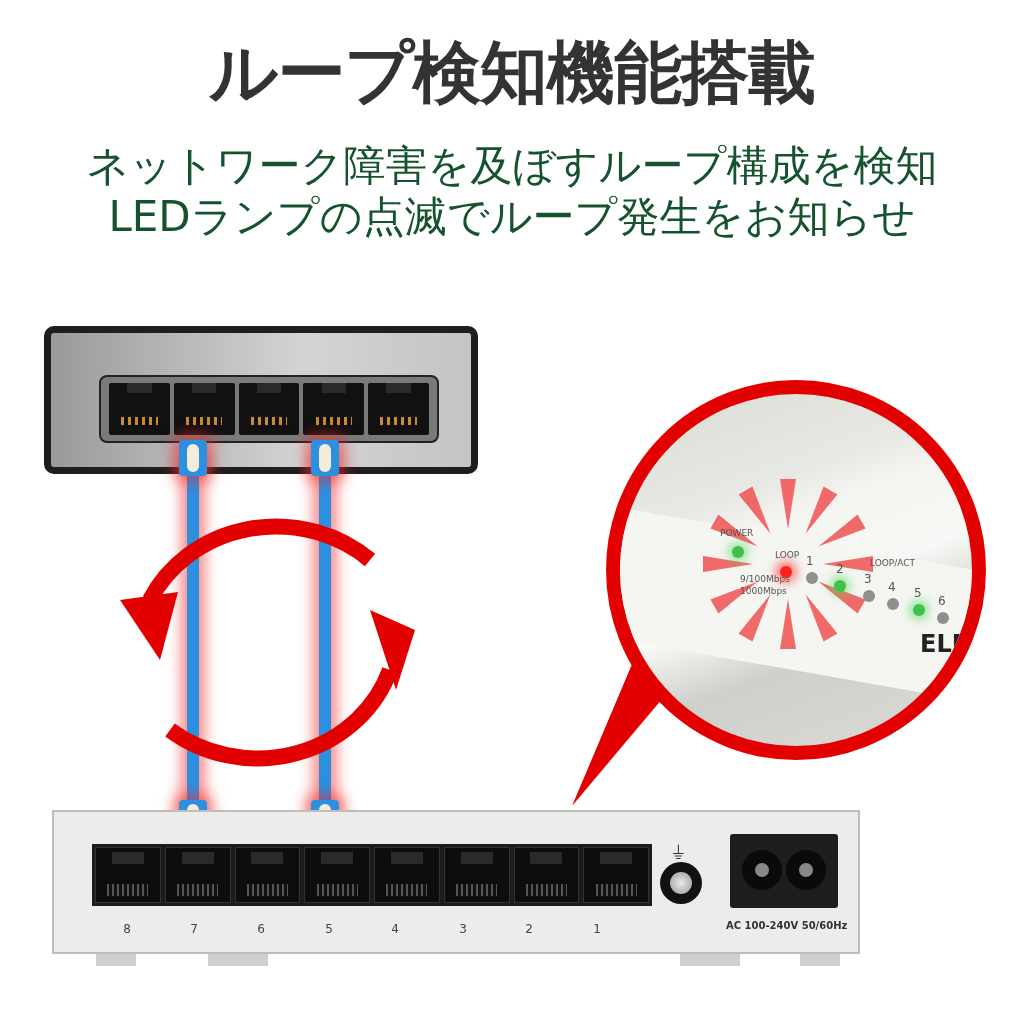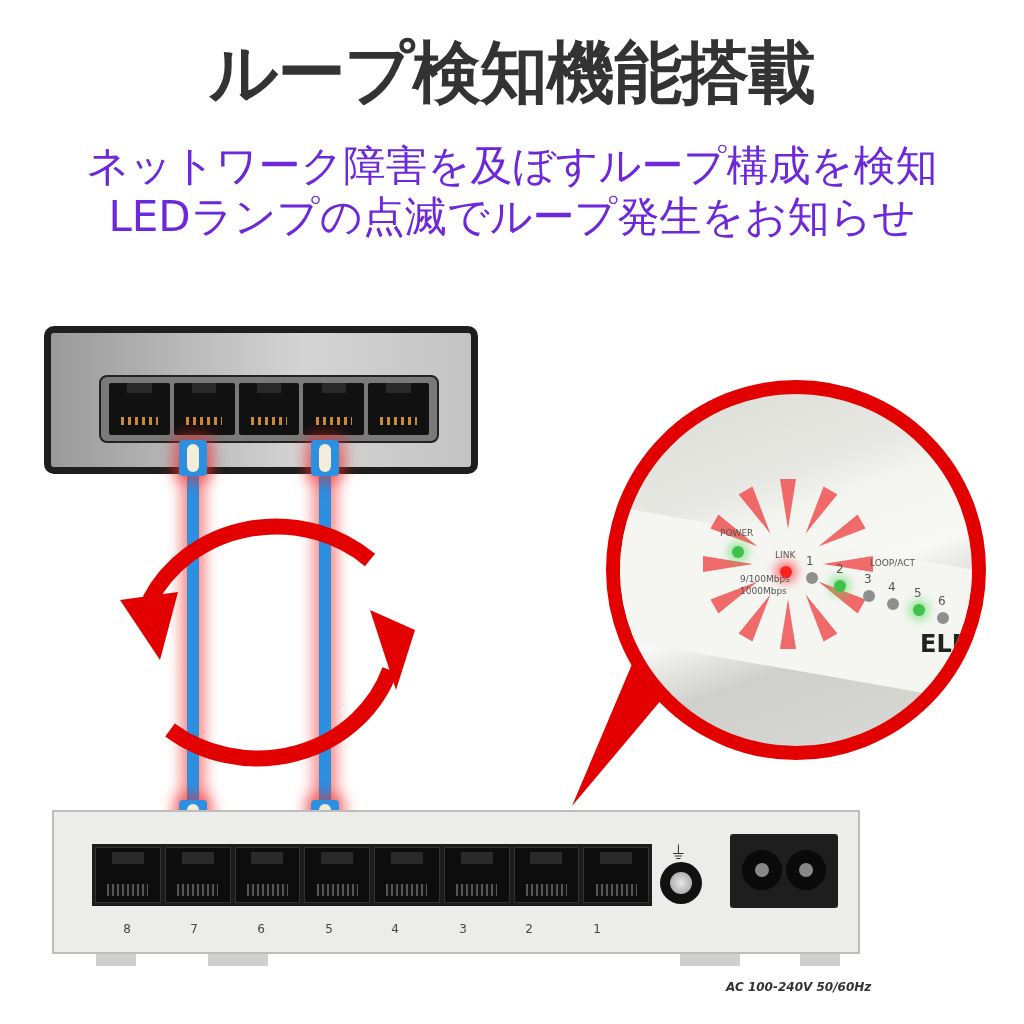--- a/index.html
+++ b/index.html
@@ -1,20 +1,20 @@
 <!DOCTYPE html>
 <html><head>
 <meta charset="utf-8">
 <style>
   html, body { margin:0; padding:0; }
   body { width:1024px; height:1024px; background:#ffffff; position:relative; overflow:hidden;
          font-family:"DejaVu Sans", sans-serif; color:#333; }
   .title { position:absolute; top:28px; left:0; width:1024px; text-align:center;
            font-size:68px; font-weight:bold; color:#333333; letter-spacing:-1px; }
-  .sub { position:absolute; left:0; width:1024px; text-align:center; font-size:42px; color:#6d28d9; }
+  .sub { position:absolute; left:0; width:1024px; text-align:center; font-size:42px; color:#14532d; }
   .sub1 { top:138px; } .sub2 { top:189px; }
 
   
   .router { position:absolute; left:44px; top:326px; width:434px; height:148px;
             background:linear-gradient(90deg,#9a9a9a,#d4d4d4 60%,#c4c4c4);
             border:7px solid #1e1e1e; border-radius:10px; box-sizing:border-box; }
   .router-ports { position:absolute; left:48px; top:42px; width:340px; height:68px;
             background:#7a7a7a; border:2px solid #222; border-radius:8px; box-sizing:border-box;
             display:flex; gap:4px; padding:6px 8px; }
   .rport { flex:1; background:#111; position:relative; border-radius:2px; }
@@ -59,21 +59,21 @@
               background:repeating-linear-gradient(90deg,#555 0 2px,#111 2px 5px); }
   .pnum { position:absolute; top:110px; width:70px; text-align:center; font-size:12px; color:#444; }
   .ground { position:absolute; left:660px; top:862px; width:42px; height:42px; border-radius:50%;
             background:#111; }
   .ground::after { content:""; position:absolute; left:10px; top:10px; width:22px; height:22px; border-radius:50%;
                    background:radial-gradient(#e8e8e8,#999); }
   .gsym { position:absolute; left:672px; top:842px; font-size:18px; color:#333; }
   .acin { position:absolute; left:730px; top:834px; width:108px; height:74px; background:#1e1e1e; border-radius:3px; }
   .acin .hole { position:absolute; top:16px; width:40px; height:40px; border-radius:50%; background:#0a0a0a; }
   .acin .hole::after { content:""; position:absolute; left:13px; top:13px; width:14px; height:14px; border-radius:50%; background:#888; }
-  .aclbl { position:absolute; left:726px; top:980px; font-size:12px; color:#333; font-weight:bold;font-style:italic; }
+  .aclbl { position:absolute; left:726px; top:920px; font-size:10px; color:#333; font-weight:bold; }
   .foot { position:absolute; top:954px; height:12px; background:#cfcfcf; }
 </style>
 </head>
 <body>
 
 <div class="title">ループ検知機能搭載</div>
 <div class="sub sub1">ネットワーク障害を及ぼすループ構成を検知</div>
 <div class="sub sub2">LEDランプの点滅でループ発生をお知らせ</div>
 
 <div class="router">
@@ -127,21 +127,21 @@
       <polygon points="-8,-85 8,-85 0,-35" transform="rotate(180)"></polygon>
       <polygon points="-8,-85 8,-85 0,-35" transform="rotate(210)"></polygon>
       <polygon points="-8,-85 8,-85 0,-35" transform="rotate(240)"></polygon>
       <polygon points="-8,-85 8,-85 0,-35" transform="rotate(270)"></polygon>
       <polygon points="-8,-85 8,-85 0,-35" transform="rotate(300)"></polygon>
       <polygon points="-8,-85 8,-85 0,-35" transform="rotate(330)"></polygon>
     </g>
   </svg>
   <span class="lbl" style="left:100px;top:134px;">POWER</span>
   <div class="led green" style="left:112px;top:152px;"></div>
-  <span class="lbl" style="left:155px;top:156px;">LINK</span>
+  <span class="lbl" style="left:155px;top:156px;">LOOP</span>
   <div class="led red" style="left:160px;top:172px;"></div>
   <span class="lbl" style="left:120px;top:180px;">9/100Mbps</span>
   <span class="lbl" style="left:120px;top:192px;">1000Mbps</span>
   <span class="lbl" style="left:250px;top:164px;">LOOP/ACT</span>
 
   <span class="num" style="left:186px;top:160px;">1</span>
   <div class="led off" style="left:186px;top:178px;"></div>
   <span class="num" style="left:216px;top:168px;">2</span>
   <div class="led green" style="left:214px;top:186px;"></div>
   <span class="num" style="left:244px;top:178px;">3</span>

